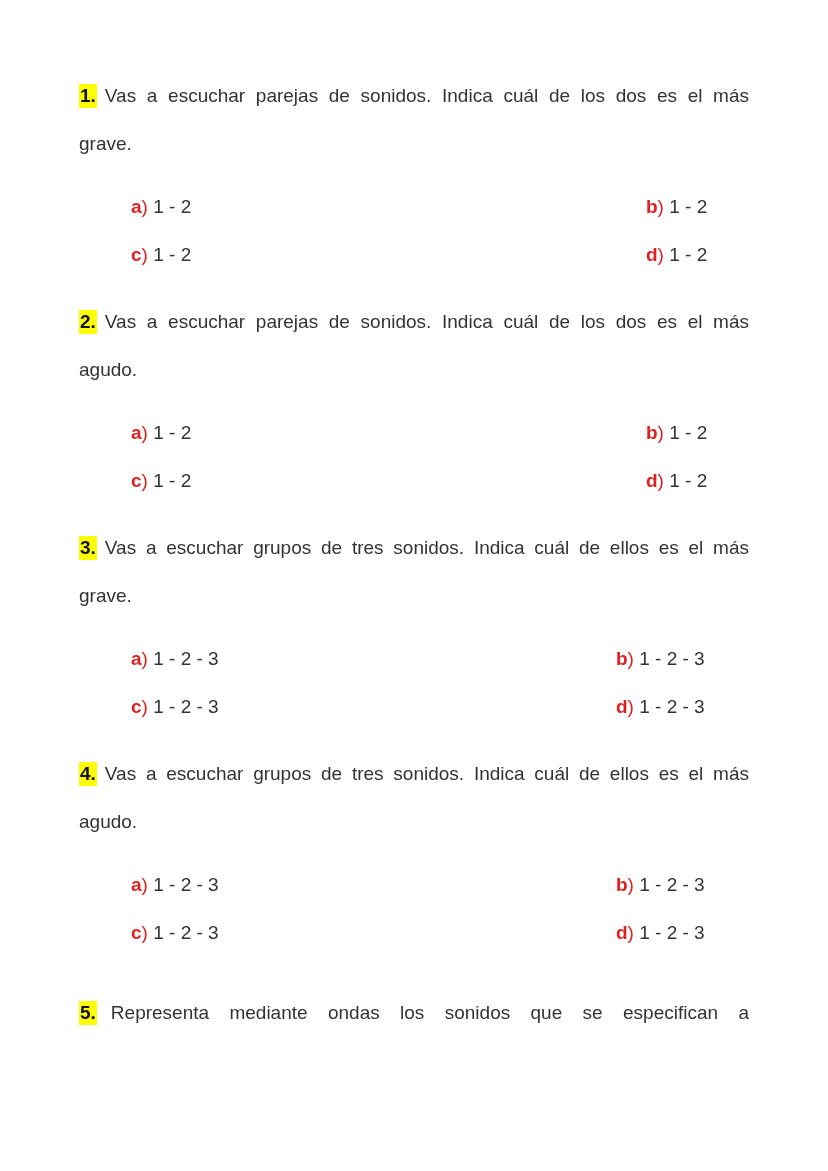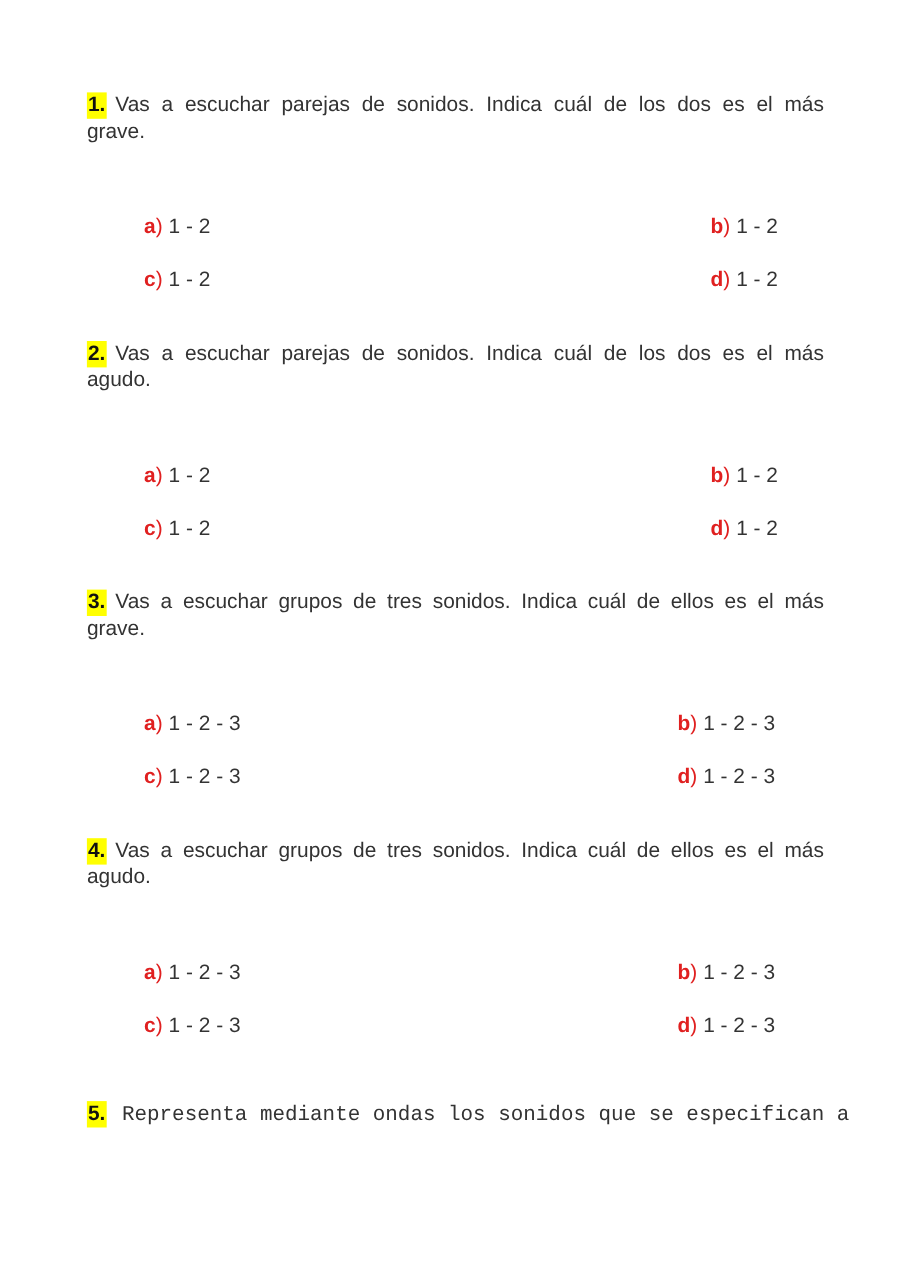--- a/index.html
+++ b/index.html
@@ -1,20 +1,20 @@
 <!DOCTYPE html>
 <html><head>
 <meta charset="utf-8">
 <style>
   html, body { margin: 0; padding: 0; background: #ffffff; }
   body { width: 828px; height: 1171px; position: relative; overflow: hidden;
          font-family: "Liberation Sans", "DejaVu Sans", sans-serif; color: #333333; }
   .q { position: absolute; left: 79px; width: 670px; font-size: 19px; line-height: 24px; }
   .q-line1 { text-align: justify; text-align-last: justify; white-space: nowrap; display: flex; justify-content: space-between; }
-  .q-line2 { }
+  .q-line2 { margin-top: 24px; }
   .num { background: #ffff00; color: #111; font-weight: bold; padding: 0 1px; }
   .opt { position: absolute; font-size: 19px; line-height: 24px; color: #333; }
   .letter { color: #e02020; font-weight: bold; }
 </style>
 </head>
 <body>
 
 <div class="q" style="top:84px;">
   <div class="q-line1">
     <span class="num">1.</span>
@@ -59,15 +59,15 @@
   <div class="q-line2">agudo.</div>
 </div>
 <div class="opt" style="left:131px; top:873px;"><span class="letter">a</span><span class="letter" style="font-weight:normal">)</span><span style="white-space:pre"> 1 - 2 - 3</span></div>
 <div class="opt" style="left:616px; top:873px;"><span class="letter">b</span><span class="letter" style="font-weight:normal">)</span><span style="white-space:pre"> 1 - 2 - 3</span></div>
 <div class="opt" style="left:131px; top:921px;"><span class="letter">c</span><span class="letter" style="font-weight:normal">)</span><span style="white-space:pre"> 1 - 2 - 3</span></div>
 <div class="opt" style="left:616px; top:921px;"><span class="letter">d</span><span class="letter" style="font-weight:normal">)</span><span style="white-space:pre"> 1 - 2 - 3</span></div>
 
 <div class="q" style="top:1001px;">
   <div class="q-line1">
     <span class="num">5.</span>
-    <span style="flex:1; margin-left:14px; text-align:justify; text-align-last:justify;font-family:Liberation Mono, monospace;">Representa mediante ondas los sonidos que se especifican a</span>
+    <span style="flex:1; margin-left:14px; text-align:justify; text-align-last:justify;">Representa mediante ondas los sonidos que se especifican a</span>
   </div>
 </div>
 
 </body></html>

